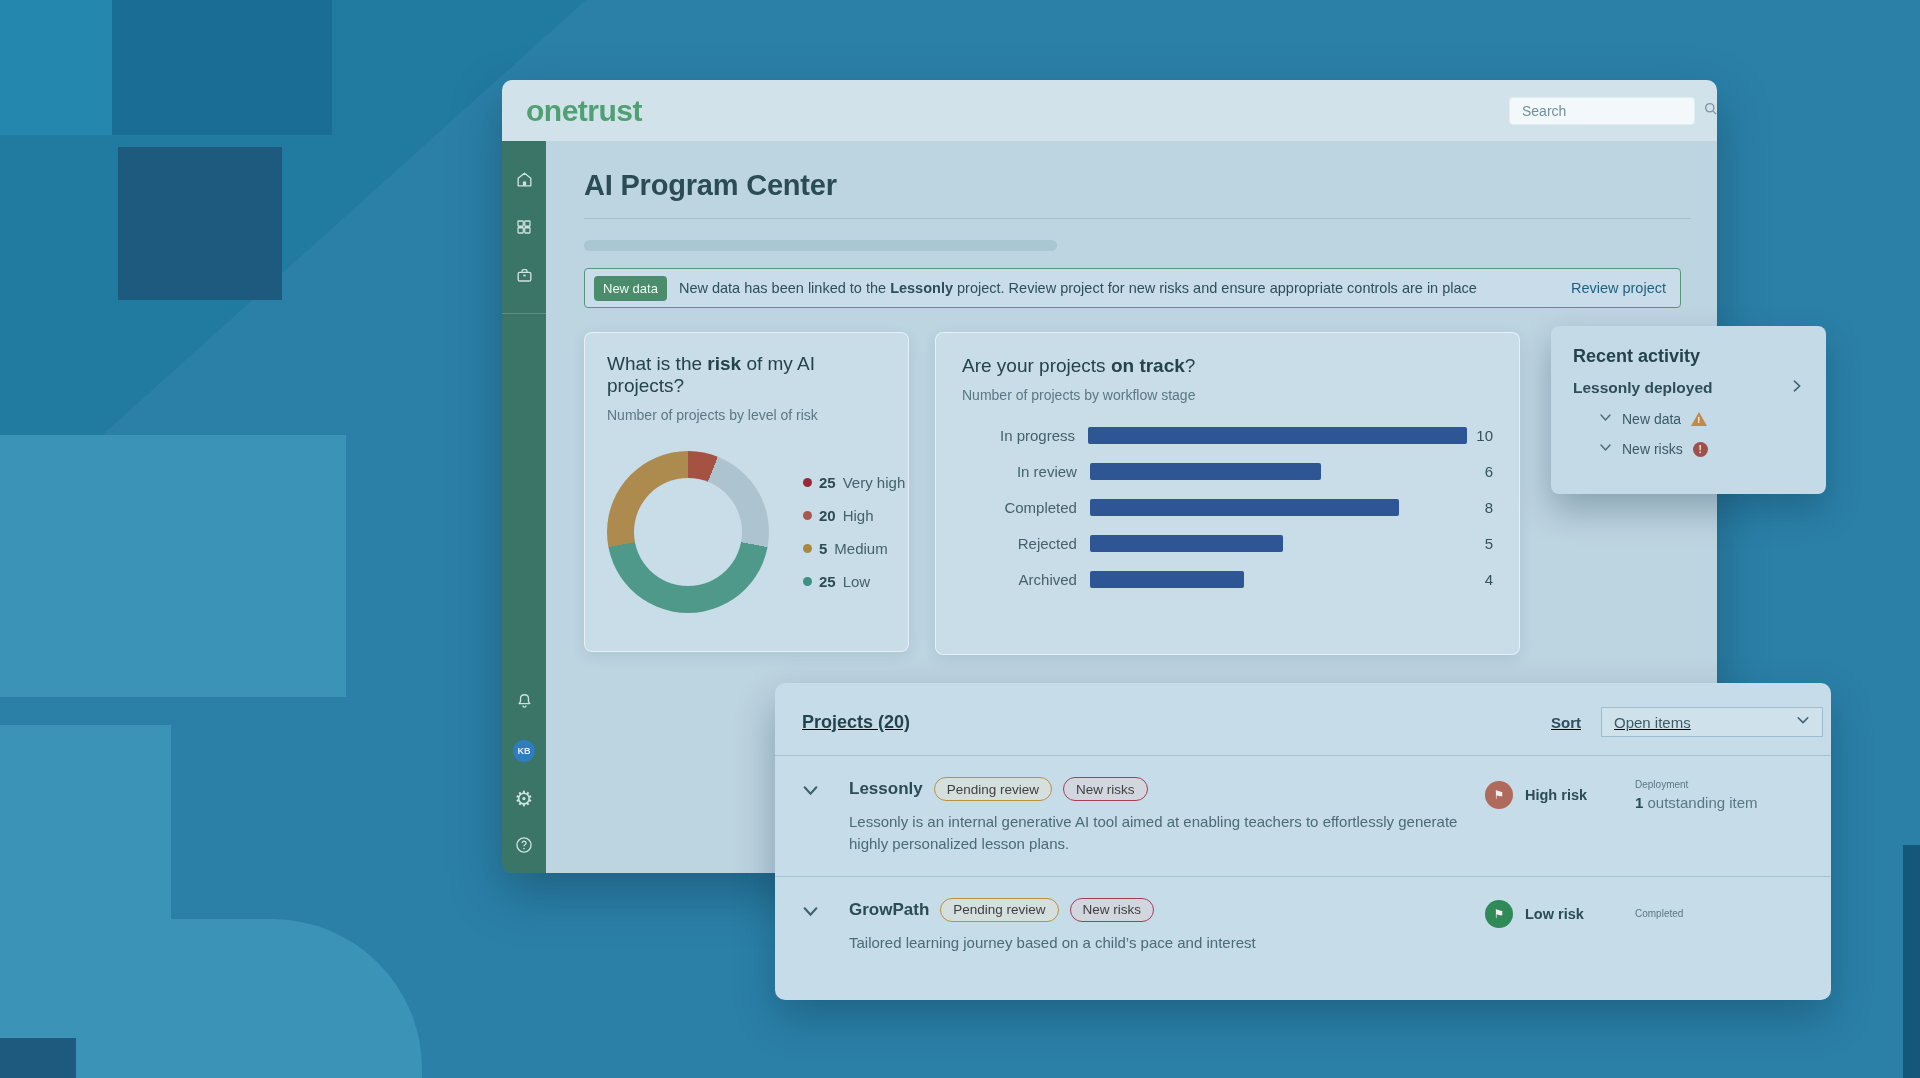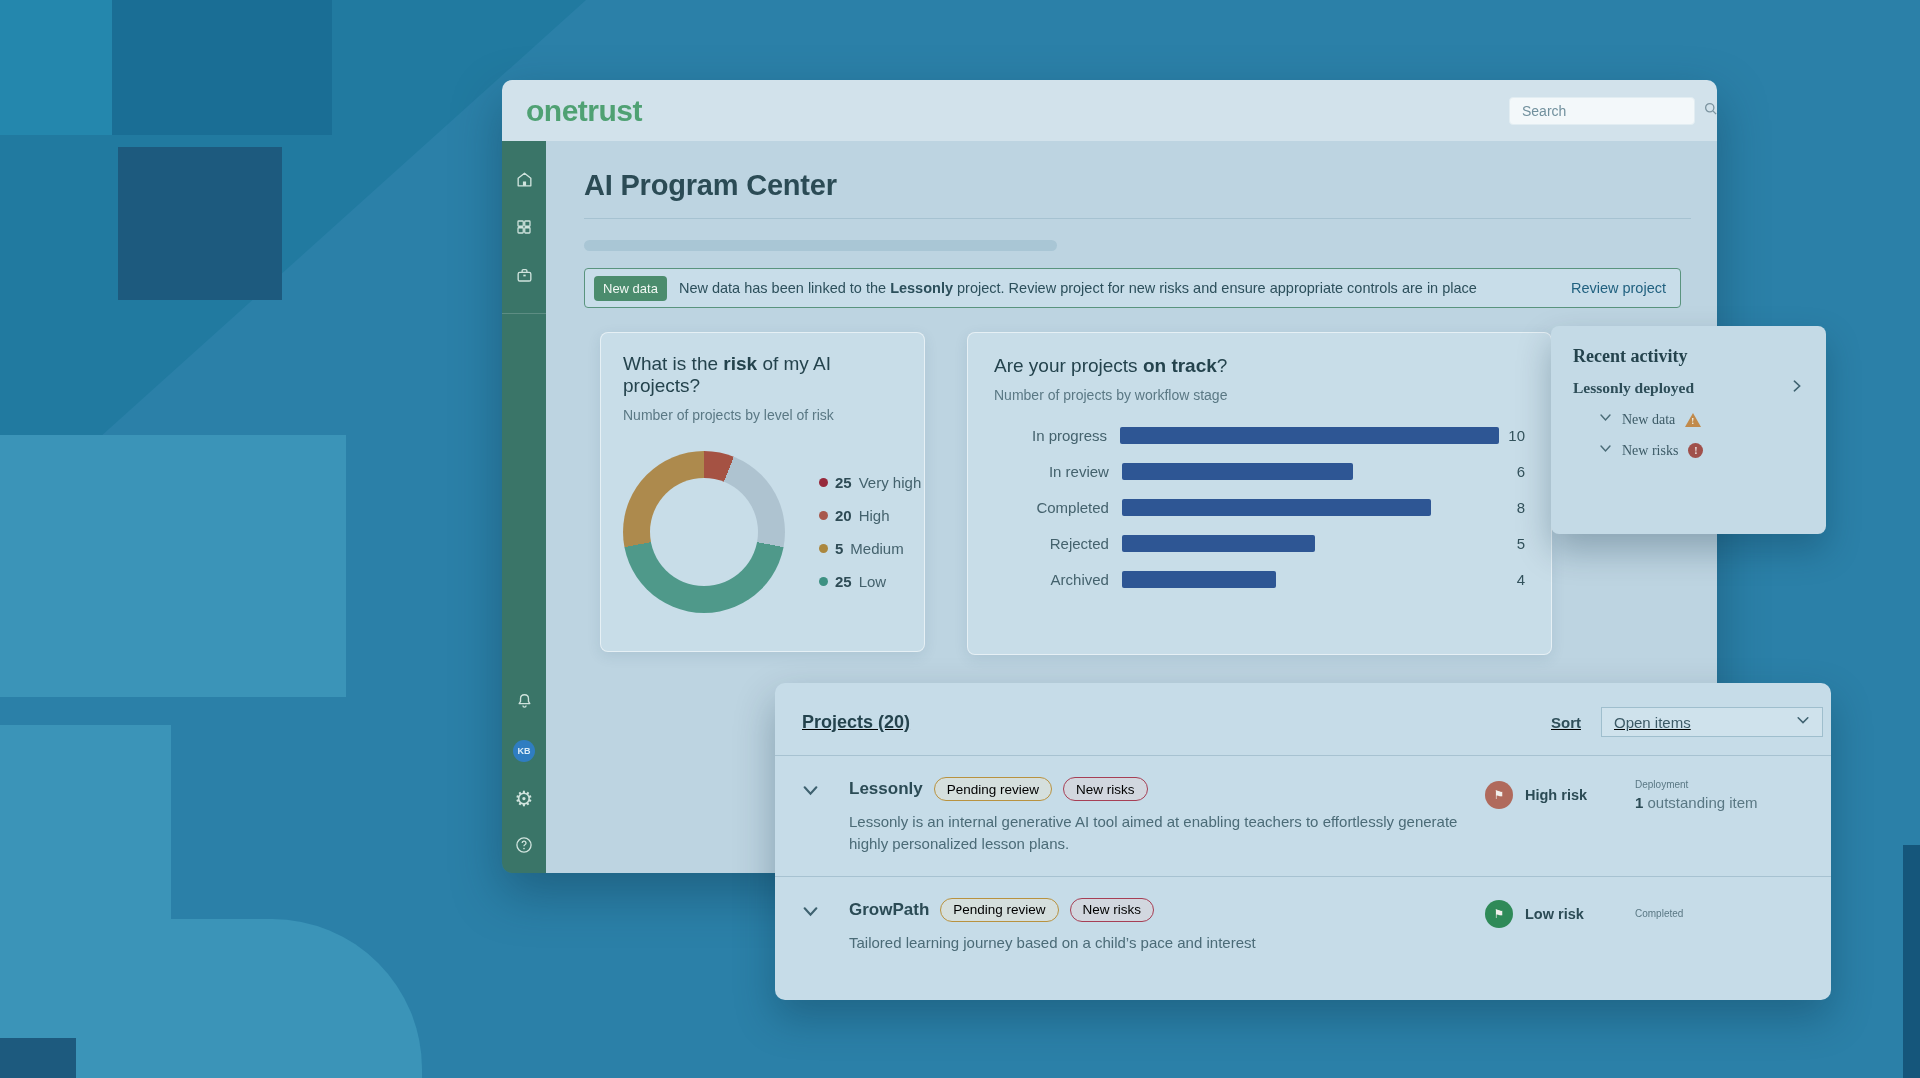--- a/index.html
+++ b/index.html
@@ -58,21 +58,21 @@
     background:#c8dde9; border-radius:4px; display:flex; align-items:center; padding:0 14px 0 9px; }
   .banner-badge { background:#4b8c6d; color:#f2f8f4; font-size:13px; border-radius:4px;
     padding:5px 9px; margin-right:12px; white-space:nowrap; }
   .banner-text { font-size:14.5px; color:#2c4f5b; white-space:nowrap; }
   .banner-text b { font-weight:700; }
   .banner-link { margin-left:auto; font-size:14.5px; color:#20607f; cursor:pointer; white-space:nowrap; }
 
   
   .cards-row { display:flex; gap:26px; margin-top:24px; align-items:flex-start; }
   .card { background:#c8dde8; border:1px solid rgba(255,255,255,.55); border-radius:8px;
-    box-shadow:0 4px 14px rgba(30,70,95,.10);margin-left:16px; }
+    box-shadow:0 4px 14px rgba(30,70,95,.10); }
   .card-title { font-size:19px; color:#24434d; font-weight:400; }
   .card-title b { font-weight:700; }
   .card-sub { font-size:14px; color:#5a7884; margin-top:10px; }
 
   .risk-card { width:325px; height:320px; padding:20px 22px; }
   .donut-wrap { display:flex; align-items:center; gap:34px; margin-top:28px; }
   .donut { width:162px; height:162px; border-radius:50%; position:relative; flex-shrink:0; }
   .donut::after { content:""; position:absolute; left:27px; top:27px; width:108px; height:108px;
     border-radius:50%; background:#c8dde8; }
   .legend { display:flex; flex-direction:column; gap:16px; }
@@ -82,23 +82,23 @@
 
   .track-card { width:585px; height:323px; padding:22px 26px; }
   .bars { margin-top:24px; }
   .bar-row { display:flex; align-items:center; margin-bottom:19px; }
   .bar-label { width:118px; text-align:right; font-size:15px; color:#44626d; margin-right:13px; }
   .bar-track { width:396px; }
   .bar-fill { height:17px; border-radius:2px; background:#2e5694; }
   .bar-val { font-size:15px; color:#33525c; margin-left:9px; }
 
   
-  .recent-panel { position:absolute; left:1551px; top:326px; width:275px; height:208px;
+  .recent-panel { position:absolute; left:1551px; top:326px; width:275px; height:168px;
     background:#c4dae6; border-radius:8px; box-shadow:0 16px 34px rgba(8,40,60,.28);
-    z-index:30; padding:20px 22px;font-family:Liberation Serif, serif; }
+    z-index:30; padding:20px 22px; }
   .recent-title { font-size:18px; font-weight:700; color:#24434d; }
   .recent-item-head { display:flex; align-items:center; margin-top:12px; }
   .recent-item-title { font-size:15.5px; font-weight:700; color:#2e4e59; }
   .recent-subitem { display:flex; align-items:center; gap:10px; margin-top:14px; padding-left:26px;
     font-size:14px; color:#3c5a66; }
   .warn-tri { width:0; height:0; border-left:8px solid transparent; border-right:8px solid transparent;
     border-bottom:14px solid #c18a4b; position:relative; }
   .warn-tri::after { content:"!"; position:absolute; left:-2px; top:3px; color:#eef4f0;
     font-size:9px; font-weight:700; }
   .err-circle { width:15px; height:15px; border-radius:50%; background:#a0504b; color:#f0e9e7;
@@ -115,21 +115,21 @@
   .sort-select { width:222px; height:30px; background:#cfe2ec; border:1px solid #9fbecd;
     border-radius:0; display:flex; align-items:center; padding:0 12px; cursor:pointer; }
   .sort-value { font-size:15px; color:#3c5a66; flex:1; }
   .proj-divider { height:1px; background:#a7c2d1; }
   .proj-row { display:flex; align-items:flex-start; padding:21px 24px 21px 27px; }
   .row-chevron { margin-top:5px; cursor:pointer; flex-shrink:0; }
   .row-main { margin-left:30px; }
   .name-line { display:flex; align-items:center; gap:11px; }
   .proj-name { font-size:17px; font-weight:700; color:#2b4b55; }
   .pill { height:24px; border-radius:12px; padding:0 12px; display:flex; align-items:center;
-    font-size:13.5px; color:#000000; }
+    font-size:13.5px; color:#404040; }
   .pill-review { border:1.5px solid #b8923f; background:#d5dfdd; }
   .pill-risk { border:1.5px solid #a63f55; background:#d2d7df; }
   .proj-desc { margin-top:10px; font-size:15px; color:#4b6b77; line-height:1.45; max-width:620px; }
   .row-right { margin-left:auto; width:322px; display:flex; align-items:center; flex-shrink:0; margin-top:2px; }
   .risk-ind { width:150px; display:flex; align-items:center; gap:12px; }
   .risk-circle { width:28px; height:28px; border-radius:50%; color:#f2efec; display:flex;
     align-items:center; justify-content:center; font-family:"DejaVu Sans",sans-serif; font-size:12px; }
   .risk-label { font-size:14.5px; font-weight:700; color:#2b4b55; white-space:nowrap; }
   .status-col { flex:1; }
   .status-title { font-size:10px; color:#5a7884; }

